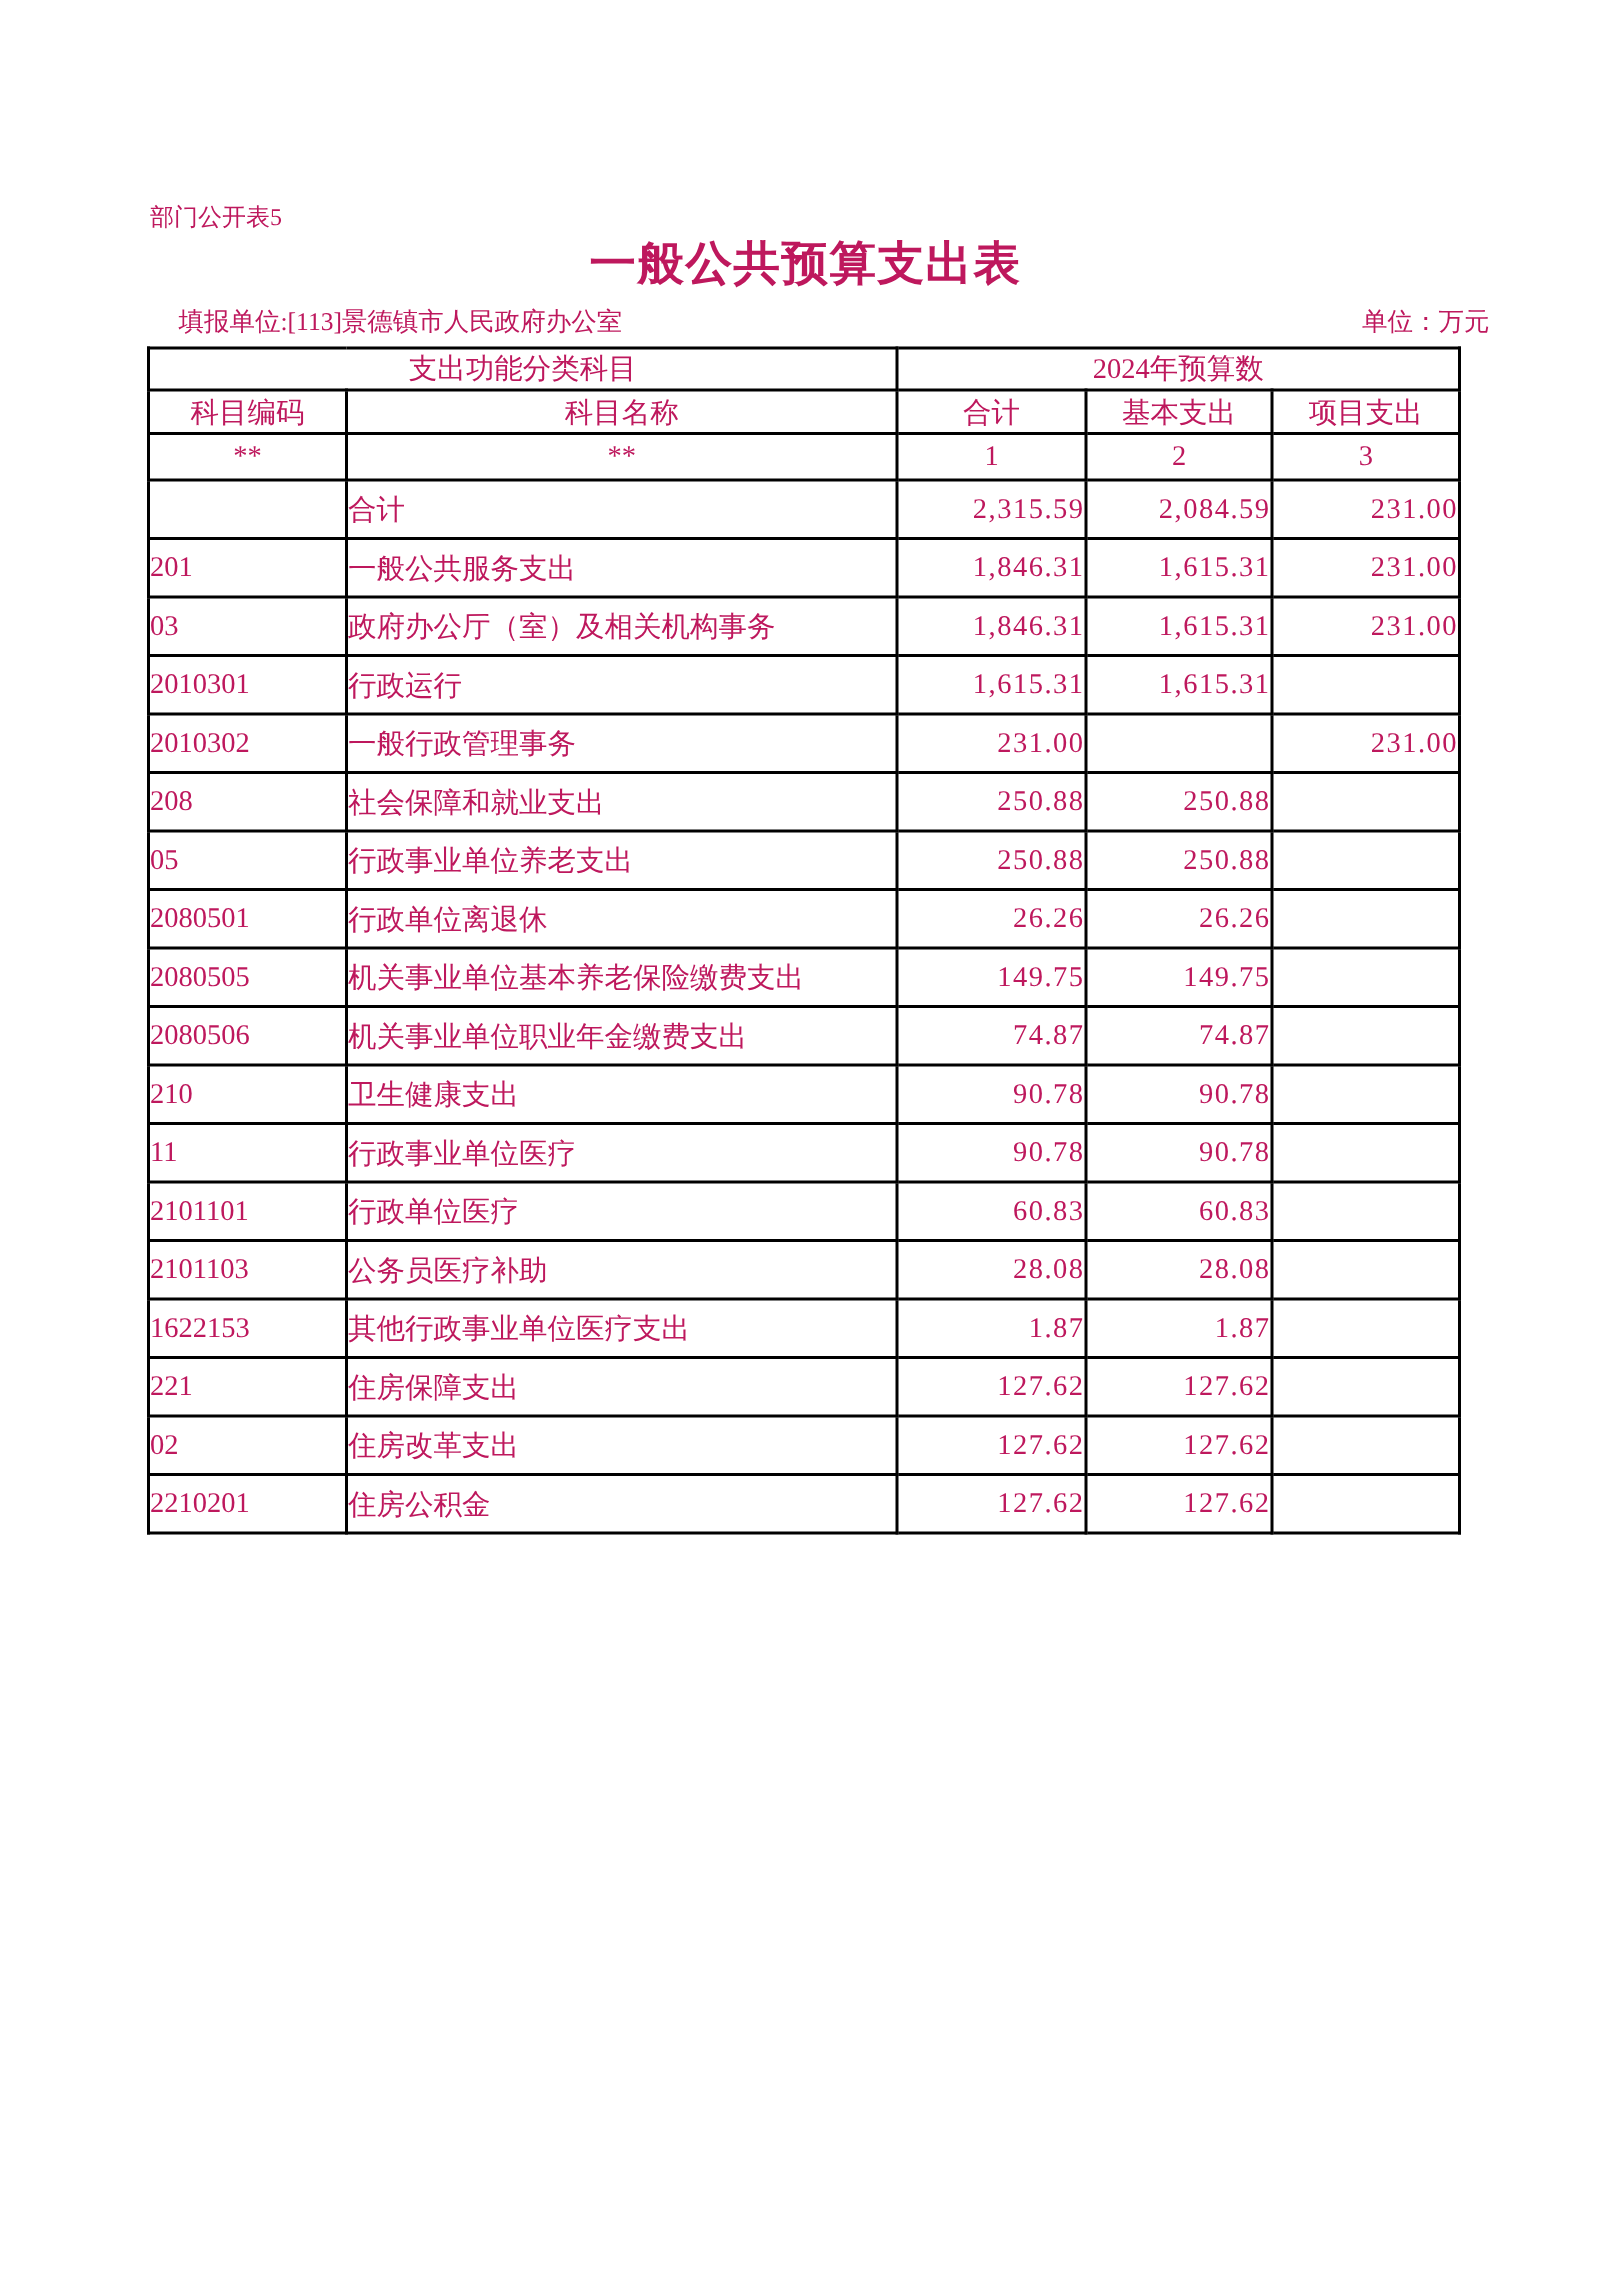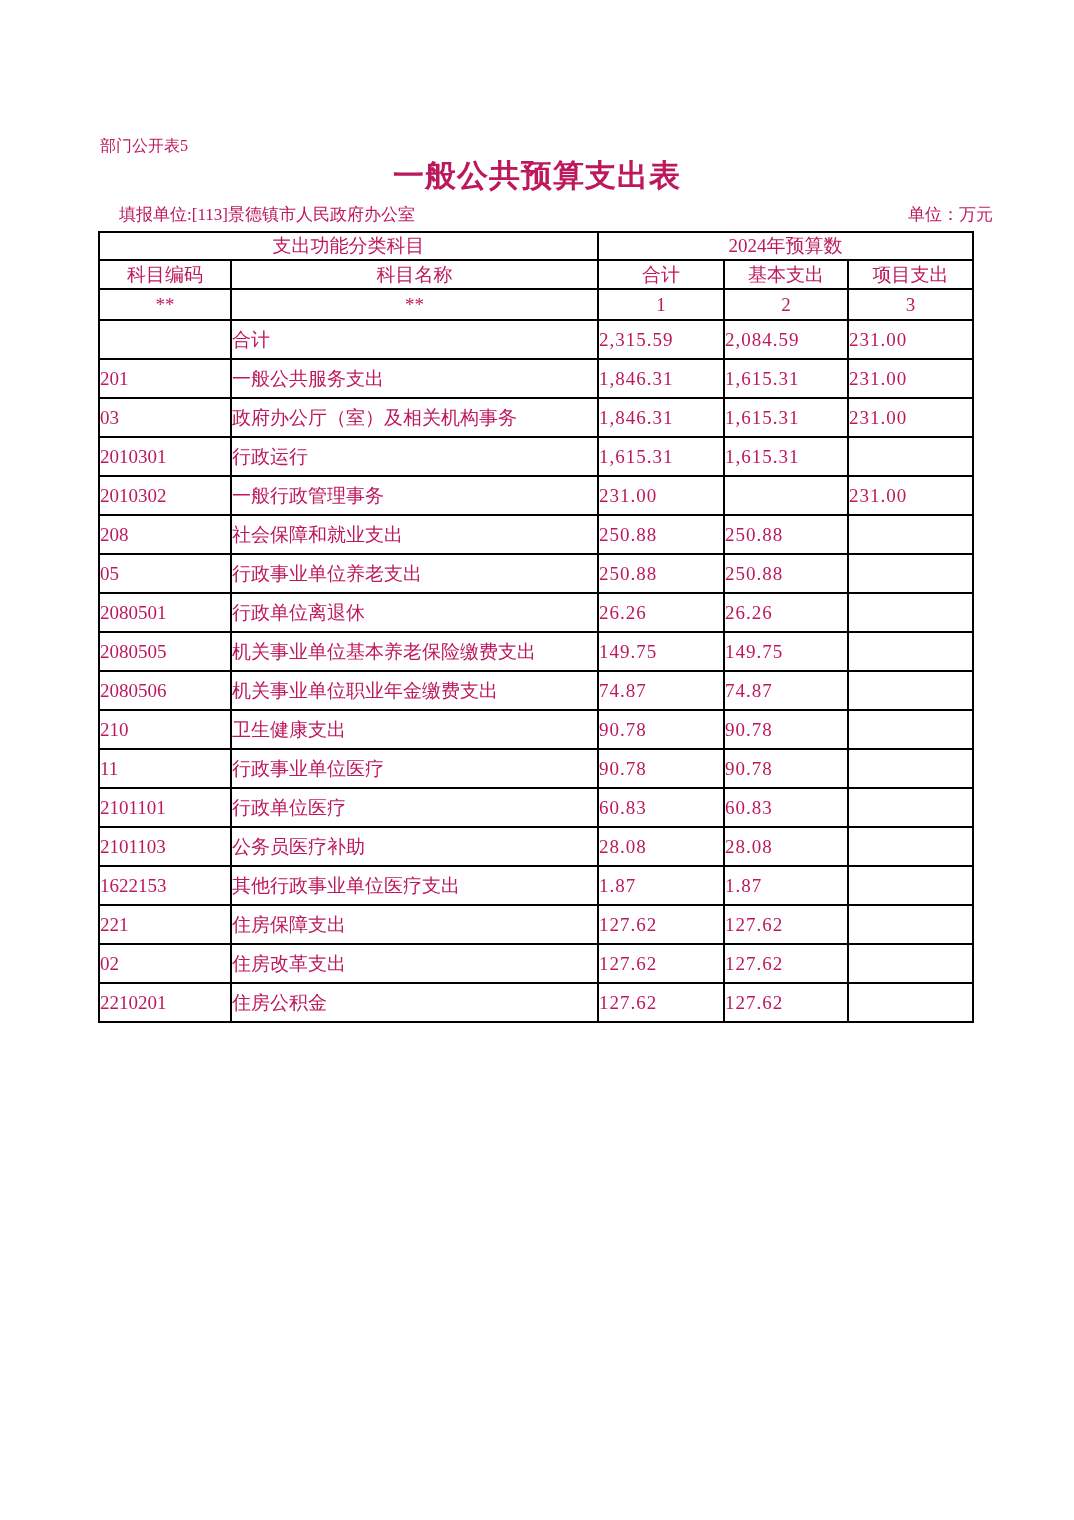--- a/index.html
+++ b/index.html
@@ -62,21 +62,21 @@
     overflow: hidden;
     vertical-align: middle;
   }
   thead th { text-align: center; }
   tr.h1 th { height: 22px; }
   tr.h2 th { height: 29px; }
   tr.h3 th { height: 31px; }
   tbody td { height: 39px; }
   td.code { text-align: left; }
   td.name { text-align: left; }
-  td.num  { padding-right: 4px; letter-spacing: 1px; margin-top: 44px; }
+  td.num  { text-align: right; padding-right: 4px; letter-spacing: 1px; margin-top: 44px; }
   .ind-c1 { padding-left: 3px; }
   .ind-c2 { padding-left: 14px; }
   .ind-c3 { padding-left: 39px; }
   .ind-n1 { padding-left: 5px; }
   .ind-n2 { padding-left: 23px; }
   .ind-n3 { padding-left: 40px; }
 </style>
 </head>
 <body>
 

